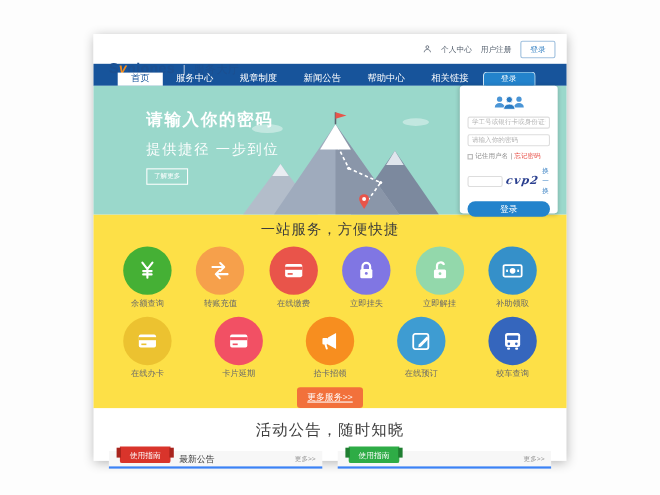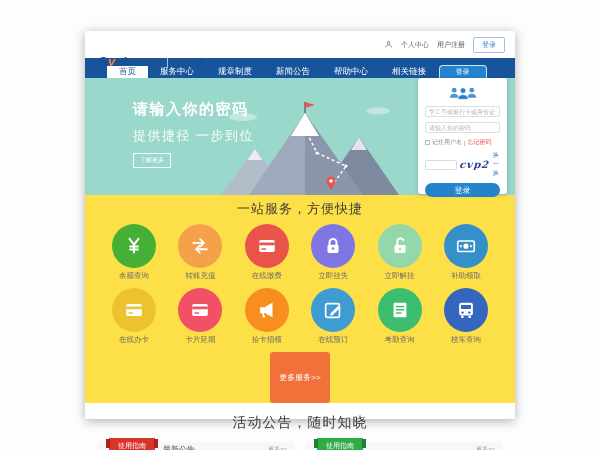--- a/index.html
+++ b/index.html
@@ -49,21 +49,21 @@
   .login-btn { display:block; width:100%; height:14px; background:#2383cc; color:#fff; font-size:8px; border:none; border-radius:8px; margin-top:2px; cursor:pointer; }
 
   
   .services { text-align:center; padding-top:5px; background:#fde047; }
   .sec-title { font-size:13px; color:#3c3c3c; letter-spacing:1px; }
   .svc-grid { display:flex; justify-content:space-between; padding:0 20px; margin-top:6px; }
   .svc-grid.row2 { margin-top:7px; }
   .svc { width:58px; cursor:pointer; }
   .circle { width:44px; height:44px; border-radius:50%; margin:0 auto; display:flex; align-items:center; justify-content:center; }
   .svc-label { font-size:7.5px; color:#6a6a6a; margin-top:3px; }
-  .more-btn { display:inline-block; margin-top:7px; background:#f2713b; color:#fff; font-size:8px; padding:20px 9px; border-radius:3px; cursor:pointer; }
+  .more-btn { display:inline-block; margin-top:7px; background:#f2713b; color:#fff; font-size:8px; padding:4px 9px; border-radius:3px; cursor:pointer;text-decoration:underline; }
 
   
   .ann { text-align:center; margin-top:11px; }
   .ann-title { font-size:14px; color:#3c3c3c; letter-spacing:1px; }
   .panels { display:flex; justify-content:space-between; padding:0 14px; margin-top:10px; }
   .panel { width:194px; position:relative; }
   .panel-hd { height:16px; background:#f7f7f7; border-bottom:2px solid #3b82f6; display:flex; align-items:center; padding:0 6px 0 64px; }
   .ribbon { position:absolute; left:10px; top:-4px; width:46px; height:15px; color:#fff; font-size:7px;
             display:flex; align-items:center; justify-content:center; border-radius:0 0 2px 2px; cursor:pointer; z-index:2; }
   .ribbon:before, .ribbon:after { content:""; position:absolute; top:1px; width:4px; height:9px; z-index:-1; }
@@ -259,31 +259,20 @@
       <div class="svc">
         <div class="circle" style="background-color: rgb(62, 156, 210); color: rgb(62, 156, 210);">
           <svg width="22" height="22" viewBox="0 0 24 24">
               <rect x="4" y="5" width="15" height="15" rx="2" fill="none" stroke="#fff" stroke-width="1.8"></rect>
               <path d="M9.5 15.5L17.5 7.5L19.6 9.6L11.6 17.6L9 18.2Z" fill="#fff"></path>
             </svg>
         </div>
         <div class="svc-label">在线预订</div>
       </div>
       <div class="svc">
-        <div class="circle" style="background-color: rgb(61, 189, 110); color: rgb(61, 189, 110);">
-          <svg width="22" height="22" viewBox="0 0 24 24">
-              <rect x="5" y="4" width="14" height="16" rx="1.5" fill="#fff"></rect>
-              <rect x="7.5" y="7.5" width="9" height="1.6" fill="currentColor"></rect>
-              <rect x="7.5" y="11" width="9" height="1.6" fill="currentColor"></rect>
-              <rect x="7.5" y="14.5" width="6" height="1.6" fill="currentColor"></rect>
-            </svg>
-        </div>
-        <div class="svc-label">考勤查询</div>
-      </div>
-      <div class="svc">
         <div class="circle" style="background-color: rgb(53, 102, 189); color: rgb(53, 102, 189);">
           <svg width="22" height="22" viewBox="0 0 24 24">
               <rect x="4.5" y="4" width="15" height="14" rx="2.5" fill="#fff"></rect>
               <rect x="6.5" y="6.5" width="11" height="4.5" rx=".8" fill="currentColor"></rect>
               <circle cx="8.3" cy="14.8" r="1.3" fill="currentColor"></circle>
               <circle cx="15.7" cy="14.8" r="1.3" fill="currentColor"></circle>
               <rect x="6.5" y="18.4" width="3" height="2.2" rx="1" fill="#fff"></rect>
               <rect x="14.5" y="18.4" width="3" height="2.2" rx="1" fill="#fff"></rect>
             </svg>
         </div>

